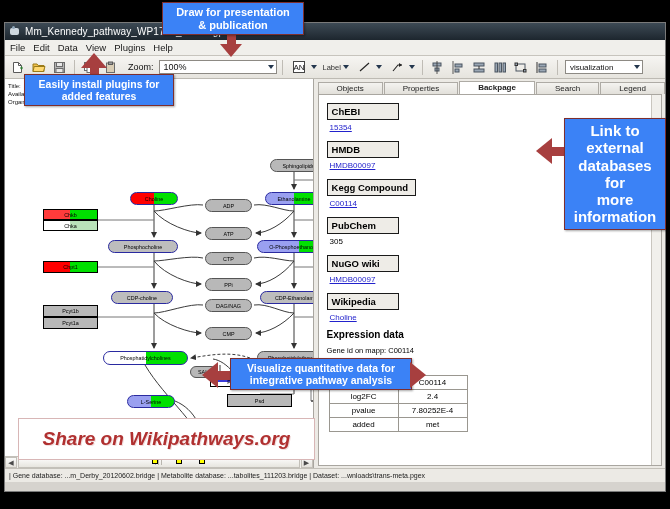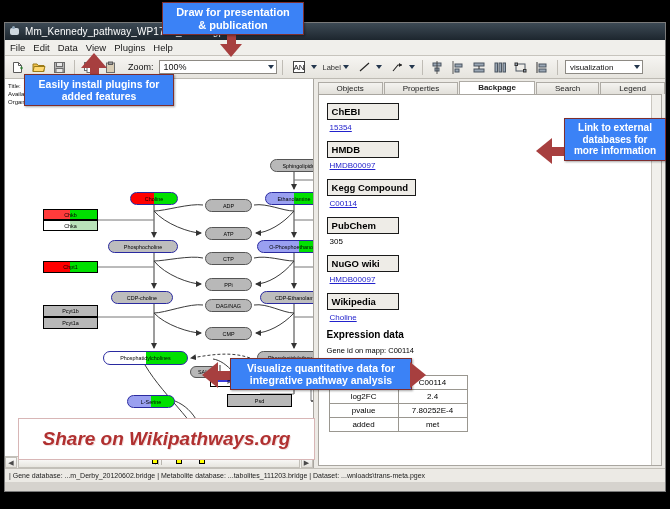--- a/index.html
+++ b/index.html
@@ -467,21 +467,21 @@
 </div>
 
 <div class="callout" style="left:24px;top:74px;width:148px;">
   <div class="co-text" style="font-size:10.5px;white-space:pre-line;">Easily install plugins for
 added features</div>
 </div>
 <div class="stem" style="left:90px;top:67px;width:9px;height:9px;"></div>
 <div class="tri tri-up" style="left:81px;top:53px;"></div>
 
 <div class="callout" style="left:564px;top:118px;width:100px;">
-  <div class="co-text" style="font-size:10px;white-space:pre-line;">Link  to external
+  <div class="co-text" style="font-size:15px;white-space:pre-line;">Link  to external
 databases  for
 more information</div>
 </div>
 <div class="stem" style="left:552px;top:147px;width:14px;height:9px;"></div>
 <div class="tri tri-left" style="left:536px;top:138px;"></div>
 
 <div class="callout" style="left:230px;top:358px;width:180px;">
   <div class="co-text" style="font-size:10.5px;white-space:pre-line;">Visualize quantitative data  for
 integrative pathway analysis</div>
 </div>

